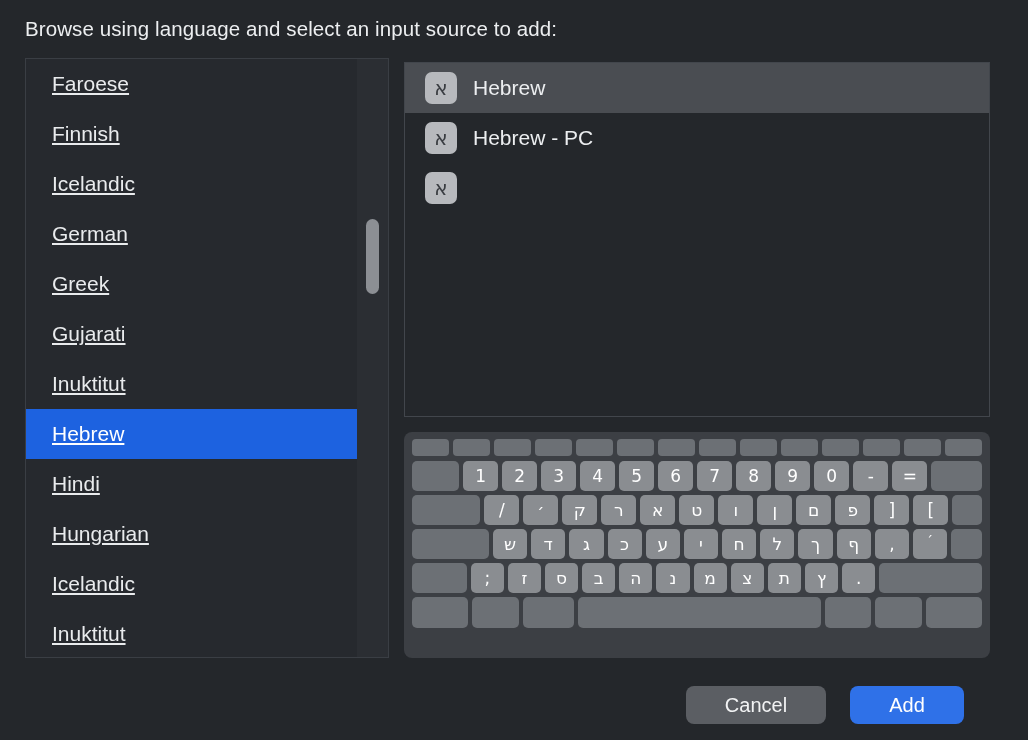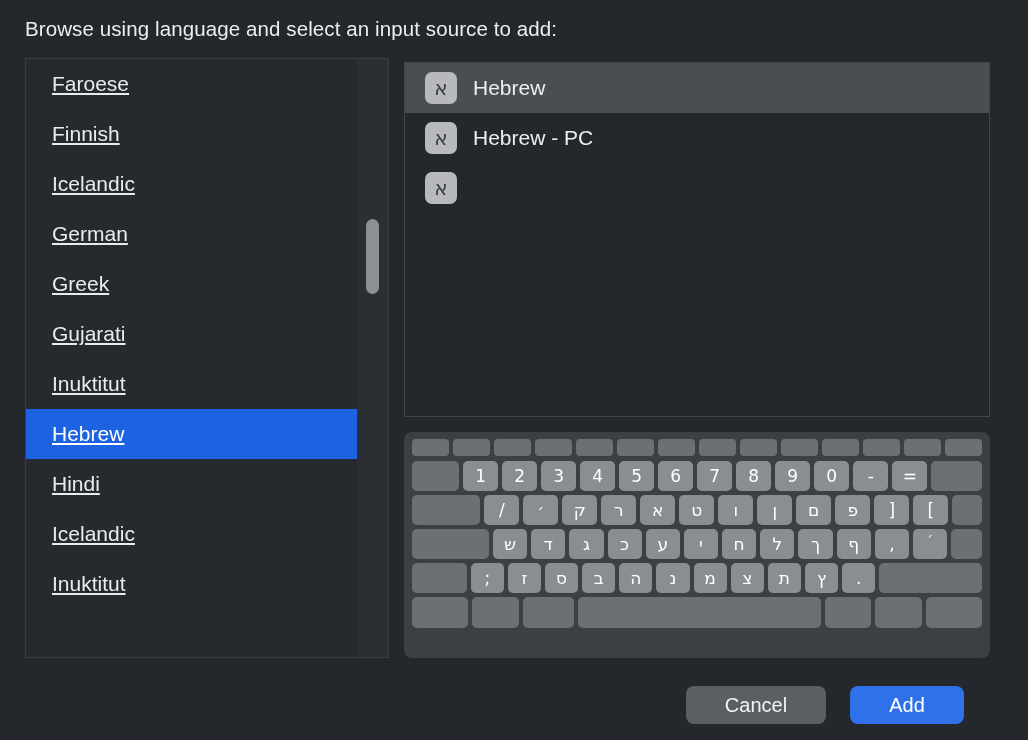--- a/index.html
+++ b/index.html
@@ -232,20 +232,21 @@
     <div class="lang-scroll" id="lang-list">
         <div class="lang-item">Faroese</div>
         <div class="lang-item">Finnish</div>
         <div class="lang-item">Icelandic</div>
         <div class="lang-item">German</div>
         <div class="lang-item">Greek</div>
         <div class="lang-item">Gujarati</div>
         <div class="lang-item">Inuktitut</div>
         <div class="lang-item selected">Hebrew</div>
         <div class="lang-item">Hindi</div>
+        <div class="lang-item">Hungarian</div>
         <div class="lang-item">Icelandic</div>
         <div class="lang-item">Inuktitut</div>
       </div>
     <div class="lang-track">
       <div class="lang-thumb"></div>
     </div>
   </div>
 
   <div class="src-panel">
     <div id="src-list">

